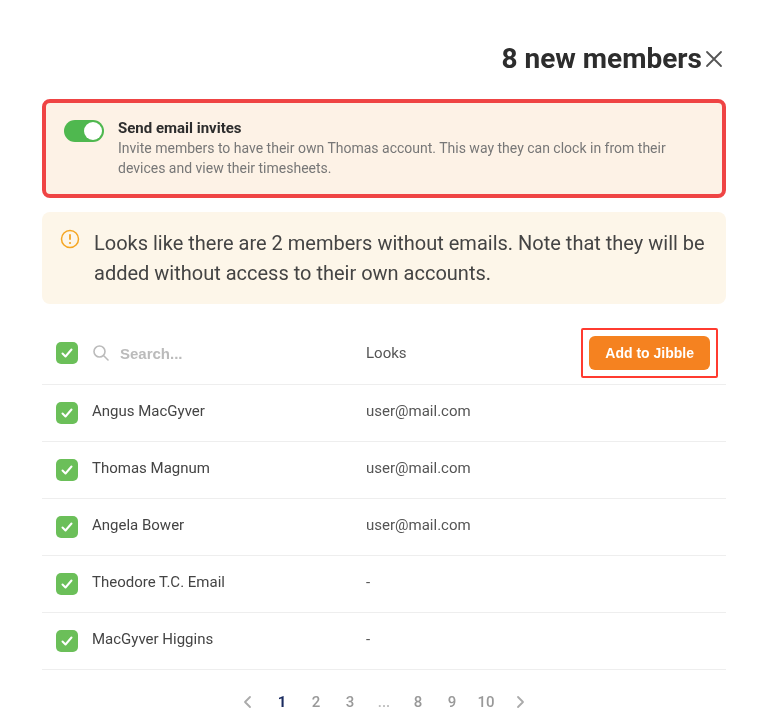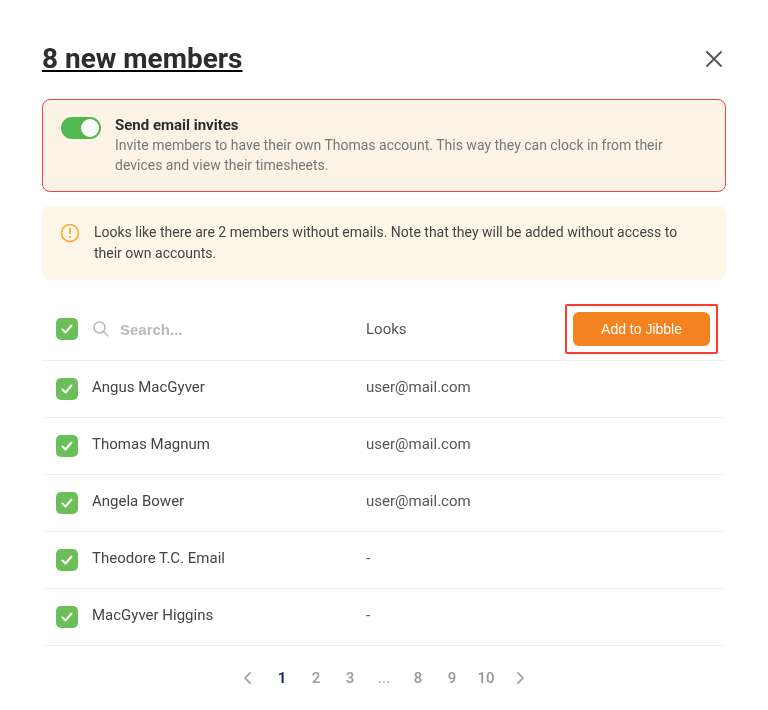--- a/index.html
+++ b/index.html
@@ -14,41 +14,40 @@
   .modal {
     width: 768px;
     height: 710px;
     padding: 42px 42px 20px 42px;
     border-radius: 20px;
     background: #fff;
     position: relative;
   }
   .header {
     display: flex;
-    justify-content: space-between;
+    justify-content: flex-end;
     align-items: center;
     margin-bottom: 24px;
-    text-decoration: underline;
   }
   .title {
     font-size: 28px;
     font-weight: 700;
     color: #2d2d2d;
   }
   .close-btn {
     width: 24px;
     height: 24px;
     cursor: pointer;
     color: #555;
     display: flex;
     align-items: center;
     justify-content: center;
   }
   .invite-box {
-    border: 1px solid #ef4444;
+    border: 4px solid #ef4444;
     background: #fdf2e6;
     border-radius: 8px;
     padding: 16px 18px;
     display: flex;
     gap: 14px;
     margin-bottom: 14px;
   }
   .toggle {
     width: 40px;
     height: 22px;
@@ -92,21 +91,21 @@
     margin-bottom: 18px;
   }
   .warning-icon {
     width: 20px;
     height: 20px;
     flex-shrink: 0;
     margin-top: 1px;
   }
   .warning-text {
     flex: 1;
-    font-size: 14px;
+    font-size: 20px;
     color: #444;
     line-height: 1.5;
   }
   .table-header {
     display: flex;
     align-items: center;
     padding: 12px 14px;
     border-bottom: 1px solid #eee;
     gap: 14px;
   }
@@ -153,23 +152,23 @@
     border: 2.5px solid #ff3b30;
     padding: 6px;
     border-radius: 2px;
     margin: -6px;
   }
   .add-btn {
     background: #f58220;
     color: #fff;
     border: none;
     border-radius: 6px;
-    padding: 9px 28px;
+    padding: 9px 16px;
     font-size: 14px;
-    font-weight: 400;
+    font-weight: 700;
     cursor: pointer;
   }
   .row {
     display: flex;
     align-items: flex-start;
     padding: 17px 14px;
     border-bottom: 1px solid #eee;
     gap: 14px;
   }
   .row .name-col {

